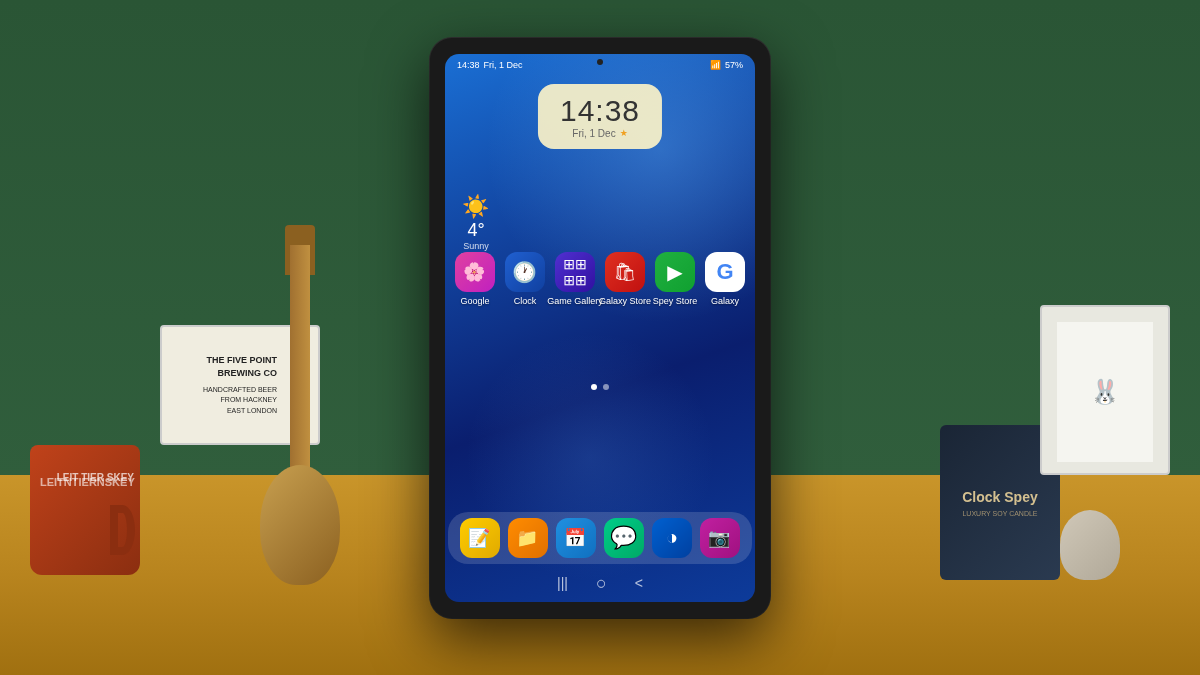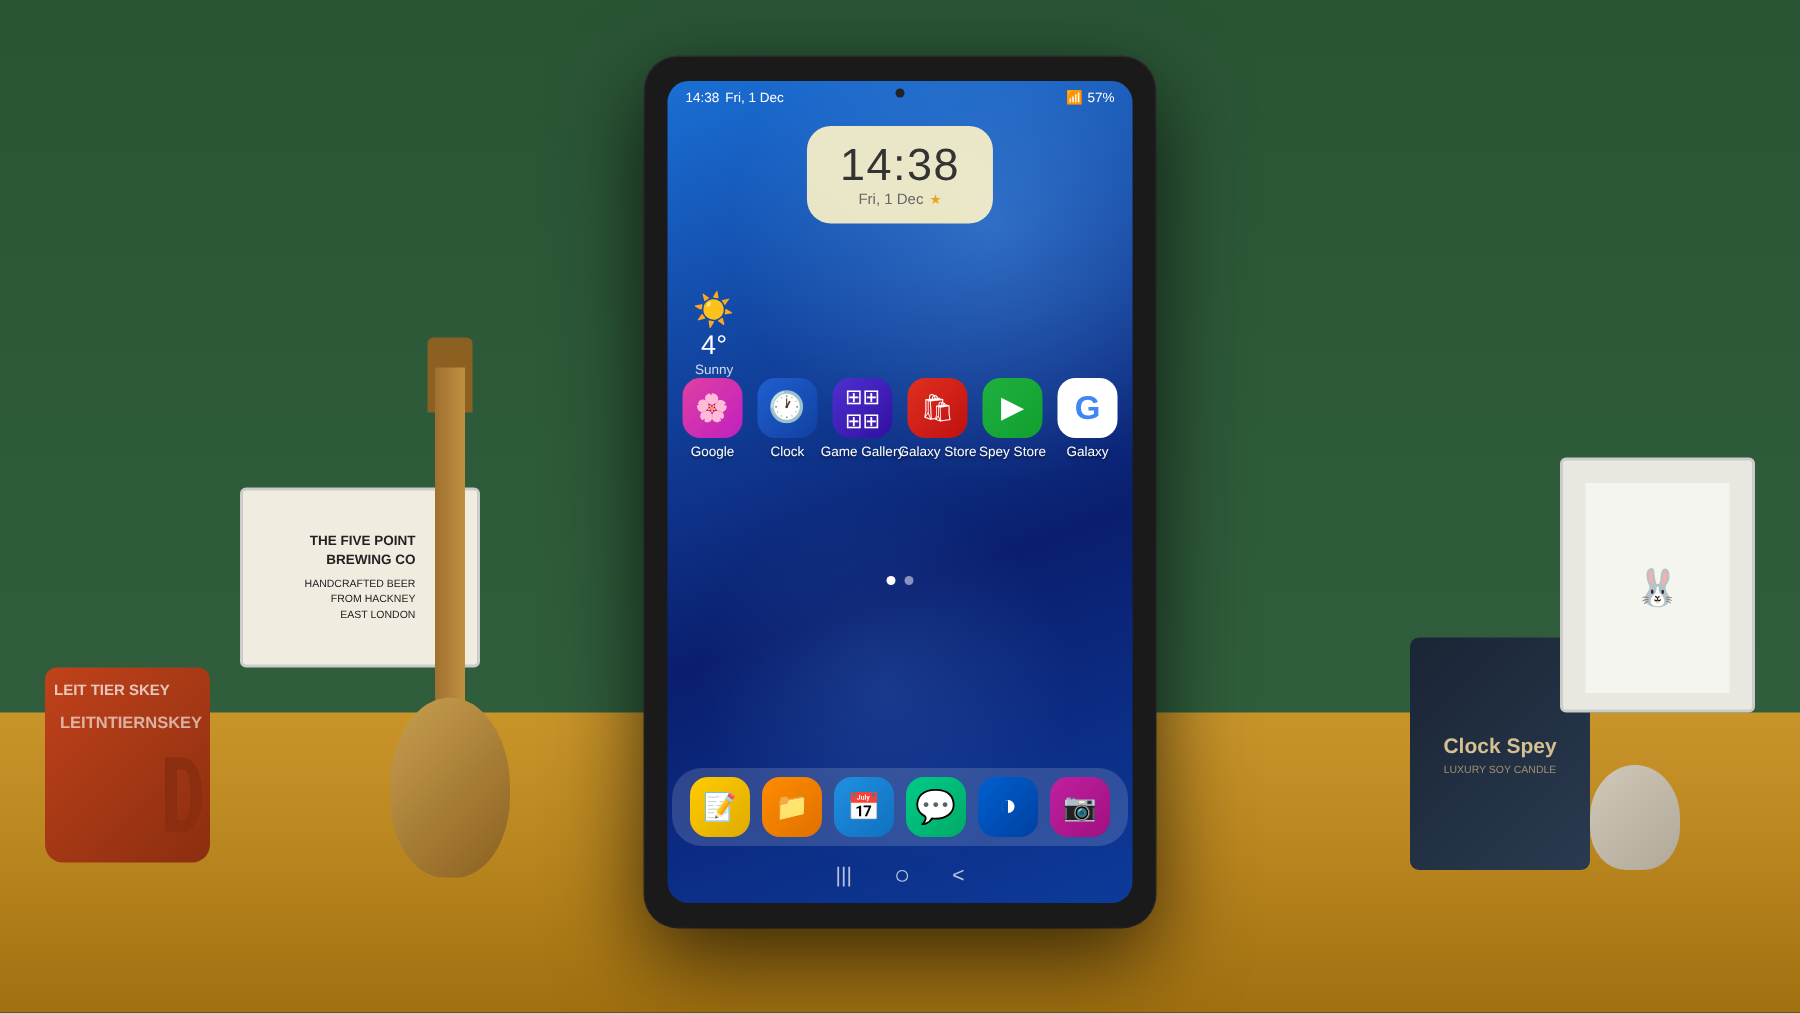--- a/index.html
+++ b/index.html
@@ -469,21 +469,21 @@
     .camera-bg { background: linear-gradient(135deg, #c020a0, #a01080); }
 
   </style>
 </head>
 <body>
 
 <div class="wall"></div>
 <div class="shelf"></div>
 
 <div class="mug">
-  <div style="padding:8px 6px; color:rgba(255,255,255,0.7); font-size:10px; font-weight:bold; line-height:1.6; text-align:left;">
+  <div style="padding:25px 6px; color:rgba(255,255,255,0.7); font-size:10px; font-weight:bold; line-height:1.6; text-align:right;">
     <div>LEIT
 TIER
 SKEY</div>
   </div>
 </div>
 <div class="mug-handle"></div>
 
 <div class="brewing-sign">
   <div class="brewing-sign-text">
     <div>THE FIVE POINT</div>

